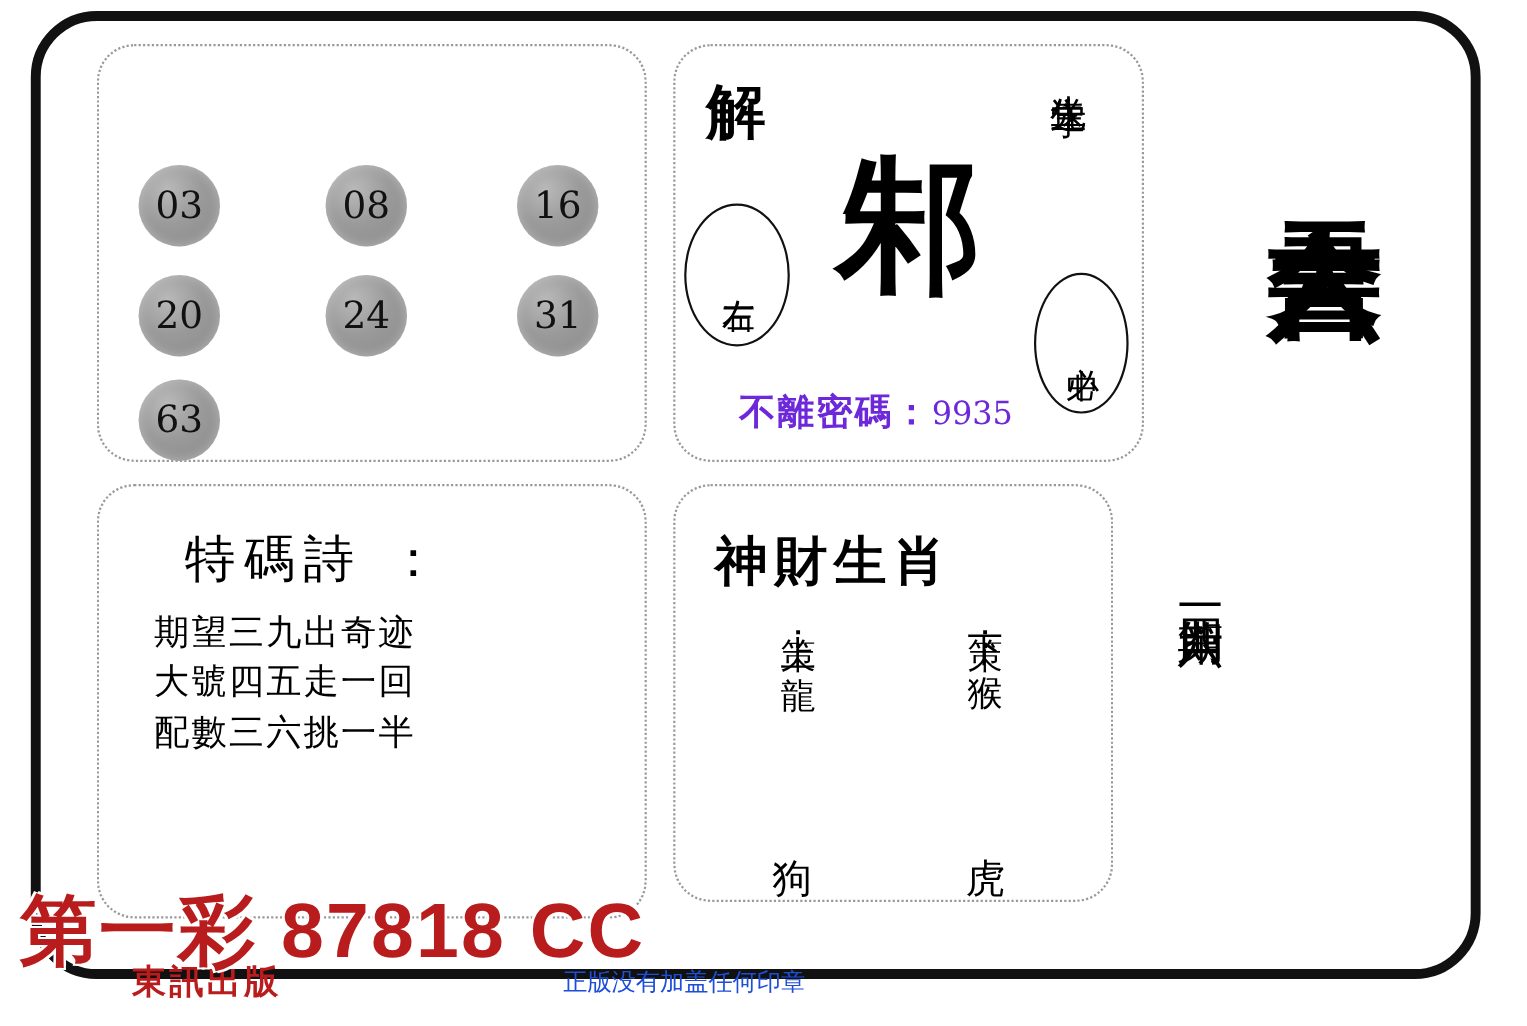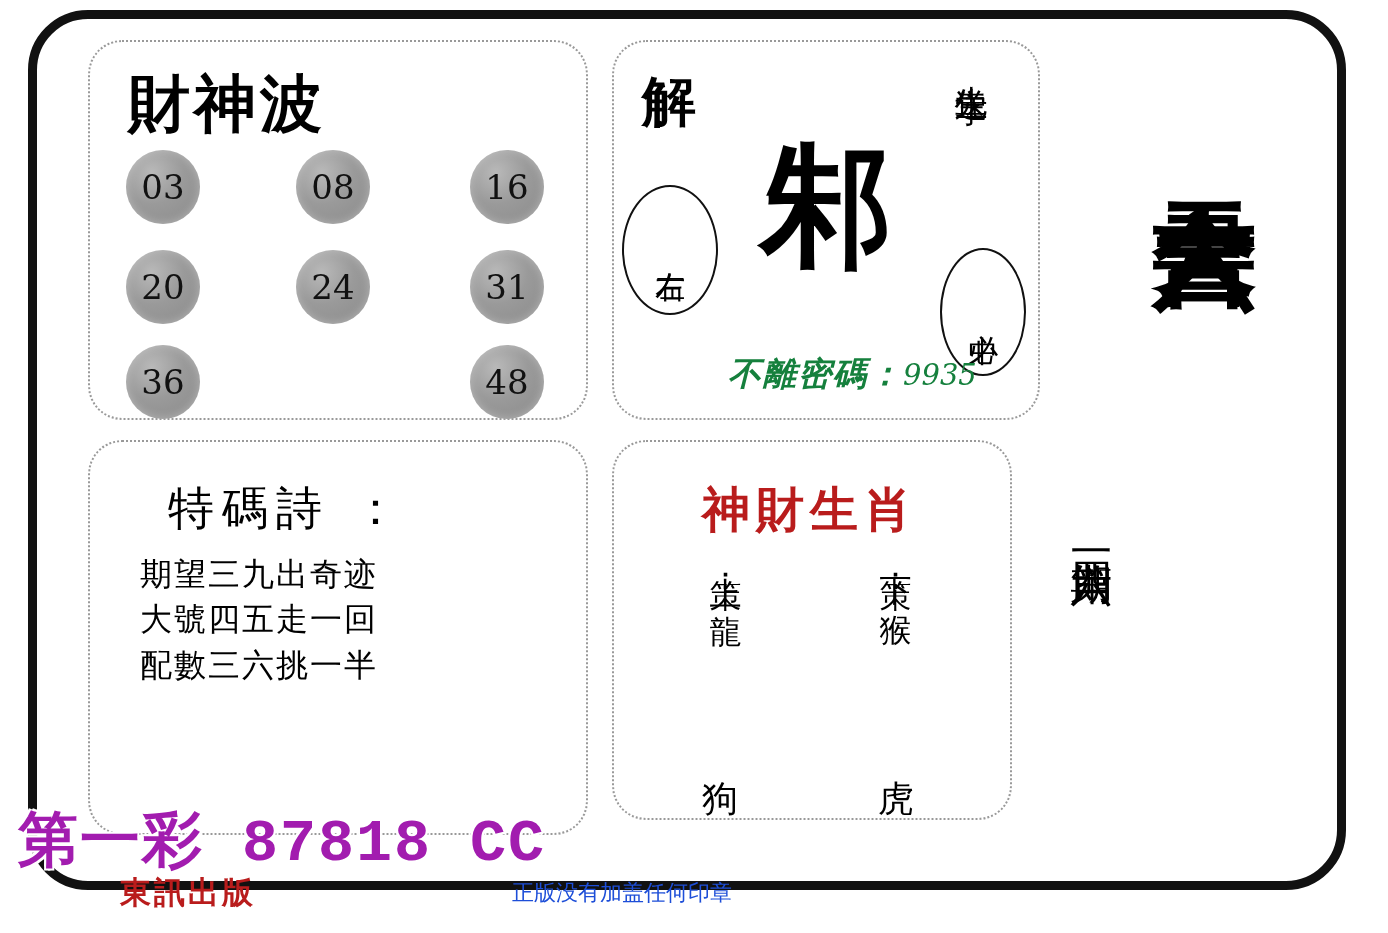--- a/index.html
+++ b/index.html
@@ -134,29 +134,28 @@
   }
   .xiansheng {
     position: absolute;
     left: 952px;
     top: 52px;
     height: 200px;
   }
   .xiansheng .vert-text { font-size: 33px; }
   .bulimima {
     position: absolute;
-    left: 728px;
+    left: 672px;
     top: 352px;
     font-family: "DejaVu Serif", serif;
     font-weight: bold;
     font-size: 33px;
     letter-spacing: 2px;
-    color: #15803d;
-    white-space: nowrap;
-    font-style: italic;
+    color: #6d28d9;
+    white-space: nowrap;
   }
   .bulimima .code {
     font-weight: normal;
     font-size: 29px;
     letter-spacing: 0;
   }
 
   
   .poem-title {
     position: absolute;
@@ -180,27 +179,27 @@
     font-size: 32px;
     letter-spacing: 2px;
     color: #000;
     line-height: 1.42;
     white-space: nowrap;
   }
 
   
   .zodiac-title {
     position: absolute;
-    left: 702px;
+    left: 650px;
     top: 478px;
     font-family: "DejaVu Serif", serif;
     font-weight: bold;
     font-size: 48px;
     letter-spacing: 6px;
-    color: #b91c1c;
+    color: #000000;
     white-space: nowrap;
   }
   .zodiac-col {
     position: absolute;
     width: 60px;
   }
   #zodiac-upper { left: 706px; top: 552px; }
   #zodiac-lower { left: 876px; top: 552px; }
   .zodiac-col .vert-text { font-size: 32px; line-height: 1.25; }
   .zodiac-extra {
@@ -260,49 +259,47 @@
     font-size: 22px;
     color: #1d4ed8;
     white-space: nowrap;
   }
 
   
   .watermark {
     position: absolute;
     left: 18px;
     top: 800px;
-    font-family: Liberation Mono, monospace;
-    font-weight: bold;
-    font-size: 60px;
-    color: #a21caf;
+    font-family: Liberation Sans, sans-serif;
+    font-weight: bold;
+    font-size: 70px;
+    color: #b91c1c;
     letter-spacing: 2px;
     white-space: nowrap;
     text-shadow:
       -2px -2px 0 #fff,  2px -2px 0 #fff,
       -2px  2px 0 #fff,  2px  2px 0 #fff;
   }
 </style>
 </head>
 <body>
 
 <div id="poster">
 
   <div class="outer-frame"></div>
 
   <div class="panel" id="panel-caishenbo"></div>
-  <div class="heading-caishenbo">財神波</div>
 
   <div class="ball row0 col0">03</div>
   <div class="ball row0 col1">08</div>
   <div class="ball row0 col2">16</div>
   <div class="ball row1 col0">20</div>
   <div class="ball row1 col1">24</div>
   <div class="ball row1 col2">31</div>
-  <div class="ball row2 col0">36</div>
-  <div class="ball row2 col2">48</div>
+  <div class="ball row2 col0">63</div>
 
   <div class="panel" id="panel-jie"></div>
   <div class="jie-char">解</div>
   <div class="big-char">邾</div>
 
   <div class="oval" id="oval-zuoyou">
     <span class="vert-text">左右</span>
   </div>
 
   <div class="oval" id="oval-bizhong">

